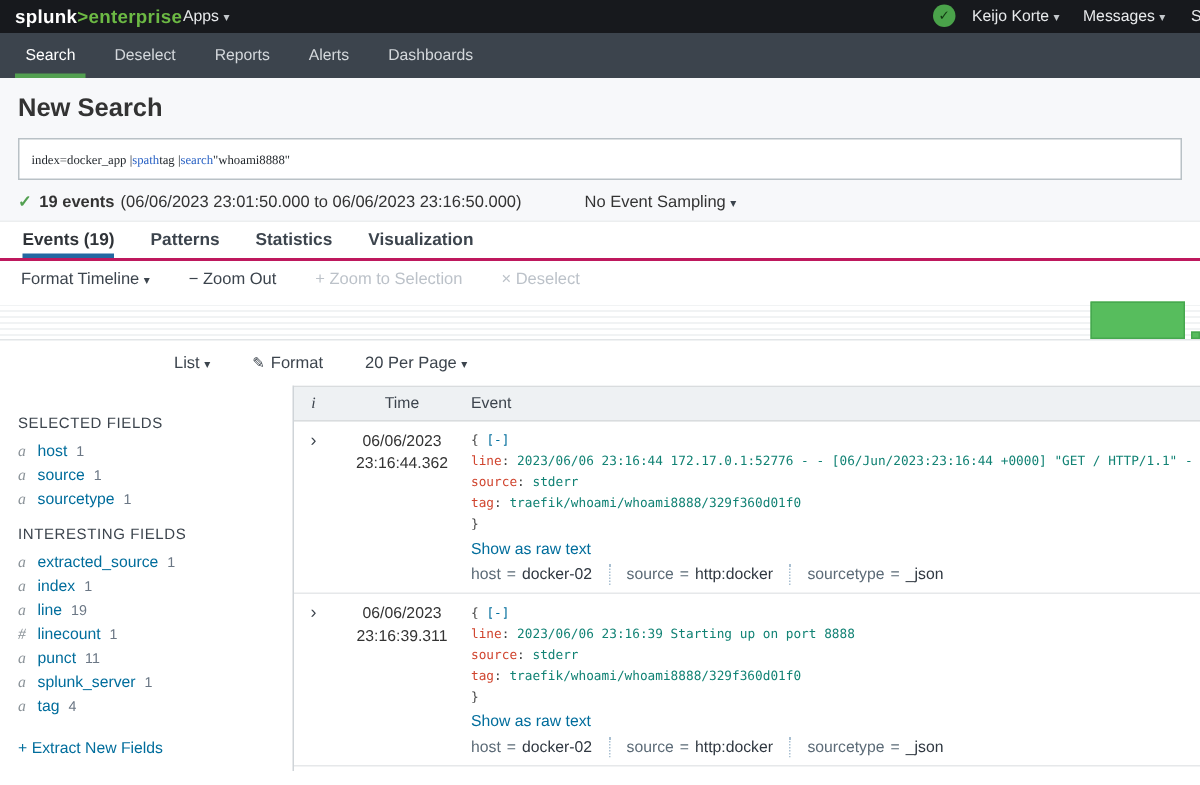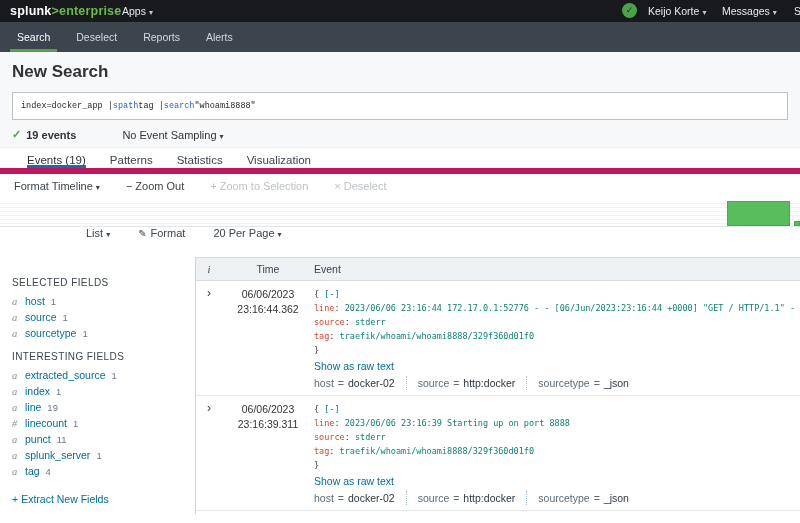--- a/index.html
+++ b/index.html
@@ -23,52 +23,52 @@
   
   .navbar { display:flex; height:30px; background:#3c444d; padding-left:4px; }
   .nav-item { position:relative; padding:0 13px; line-height:30px; font-size:10.5px; color:#d4d8dc; cursor:pointer; white-space:nowrap; }
   .nav-item.active { color:#fff; }
   .nav-item.active::after { content:""; position:absolute; left:6px; right:6px; bottom:0; height:3px; background:#53a051; }
 
   
   .search-section { background:#f7f8fa; padding:10px 12px 6px 12px; border-bottom:1px solid #eceeef; }
   .page-title { font-size:17px; font-weight:bold; color:#333; margin-bottom:10px; }
   .search-box { display:flex; align-items:center; height:28px; background:#fff; border:1px solid #b9c1c6;
-                padding:0 8px; font-family:Liberation Mono, monospace; font-size:8.5px; color:#24292e; cursor:text; }
+                padding:0 8px; font-family:Liberation Serif, serif; font-size:8.5px; color:#24292e; cursor:text; }
   .search-box .cmd { color:#2a62c4; }
   .events-line { display:flex; align-items:center; margin-top:8px; font-size:11px; color:#333; }
   .ok-check { color:#53a051; font-size:11px; margin-right:5px; font-weight:bold; }
   .evt-count { font-weight:bold; margin-right:4px; }
   .evt-range { color:#333; }
   .sampling { margin-left:42px; cursor:pointer; }
   .sampling .caret { font-size:8px; margin-left:3px; color:#3c444d; }
 
   
-  .tabs { display:flex; background:#fff; border-bottom:6px solid #be185d; padding-left:27px; height:26px; }
+  .tabs { display:flex; background:#fff; border-bottom:2px solid #be185d; padding-left:15px; height:26px;font-weight:bold; }
   .tab { position:relative; margin-right:24px; font-size:11.5px; line-height:24px; color:#3c444d; cursor:pointer; white-space:nowrap; }
   .tab.active { color:#2f3338; }
   .tab.active::after { content:""; position:absolute; left:0; right:0; bottom:0; height:3px; background:#2368a2; }
 
   
   .tl-controls { display:flex; align-items:center; height:24px; padding-left:14px; background:#fff; font-size:11px; }
   .tl-btn { margin-right:26px; cursor:pointer; color:#3c444d; white-space:nowrap; }
   .tl-btn .g { margin-right:3px; }
   .tl-btn.disabled { color:#bcc2c9; cursor:default; }
   .tl-caret { font-size:8px; margin-left:3px; }
 
   
   .timeline { position:relative; height:27px; margin-top:2px; border-bottom:1px solid #e2e5e7;
               background:repeating-linear-gradient(to bottom, #fff 0 3px, #f1f3f4 3px 4px); cursor:crosshair; }
   .tl-bar-main { position:absolute; left:727px; width:63px; top:1px; bottom:0;
                  background:#57bd5d; border:1px solid #46a84f; }
   .tl-bar-small { position:absolute; left:794px; width:6px; height:5px; bottom:0;
                   background:#57bd5d; border:1px solid #46a84f; }
 
   
-  .results-toolbar { display:flex; height:30px; padding-left:86px; background:#fff; font-size:11px; }
+  .results-toolbar { display:flex; align-items:center; height:30px; padding-left:116px; background:#fff; font-size:11px; }
   .rt-item { margin-right:28px; cursor:pointer; color:#3c444d; white-space:nowrap; }
   .rt-item .caret { font-size:8px; margin-left:3px; }
   .rt-item .pencil { font-size:10px; margin-right:4px; }
 
   
   .main { display:flex; height:257px; }
 
   
   .fields { width:196px; border-right:1px solid #cfd4d8; background:#fff; padding:10px 0 0 12px; font-size:10.5px; overflow:hidden; }
   .fields-header { display:flex; justify-content:space-between; padding-right:14px; margin-bottom:12px; }
@@ -116,34 +116,36 @@
   <div class="topbar-item tb-user"><span>Keijo Korte</span><span class="caret">▾</span></div>
   <div class="topbar-item tb-msg"><span>Messages</span><span class="caret">▾</span></div>
   <div class="topbar-item tb-set"><span>Settings</span></div>
 </header>
 
 <nav class="navbar">
   <div class="nav-item active">Search</div>
   <div class="nav-item">Deselect</div>
   <div class="nav-item">Reports</div>
   <div class="nav-item">Alerts</div>
+  <div class="nav-item">Dashboards</div>
 </nav>
 
 <section class="search-section">
   <h1 class="page-title">New Search</h1>
   <div class="search-box">
       <span>index=docker_app | </span>
       <span class="cmd">spath</span>
       <span> tag | </span>
       <span class="cmd">search</span>
       <span> "whoami8888"</span>
     </div>
   <div class="events-line">
     <span class="ok-check">✓</span>
     <span class="evt-count">19 events</span>
+    <span class="evt-range">(06/06/2023 23:01:50.000 to 06/06/2023 23:16:50.000)</span>
     <span class="sampling"><span>No Event Sampling</span><span class="caret">▾</span></span>
   </div>
 </section>
 
 <div class="tabs">
   <div class="tab active">Events (19)</div>
   <div class="tab">Patterns</div>
   <div class="tab">Statistics</div>
   <div class="tab">Visualization</div>
 </div>

